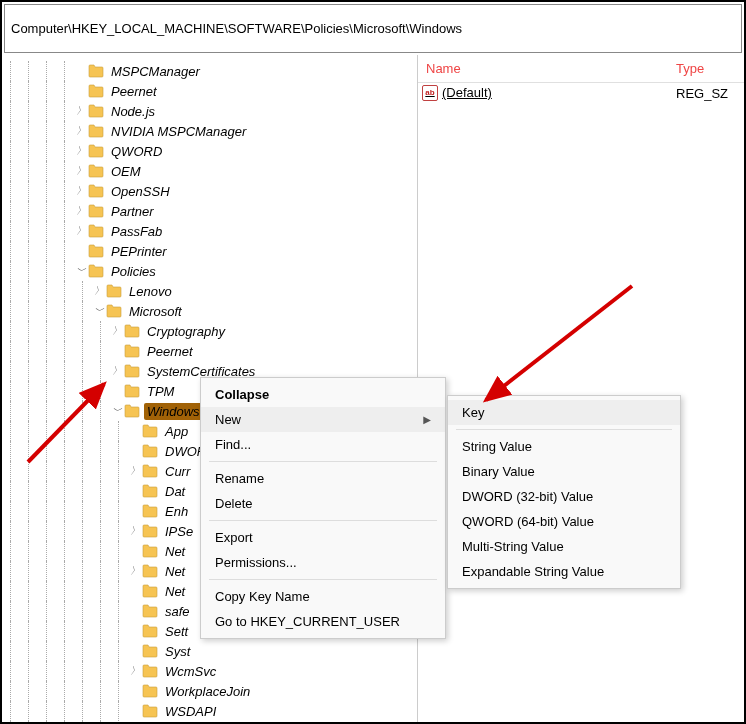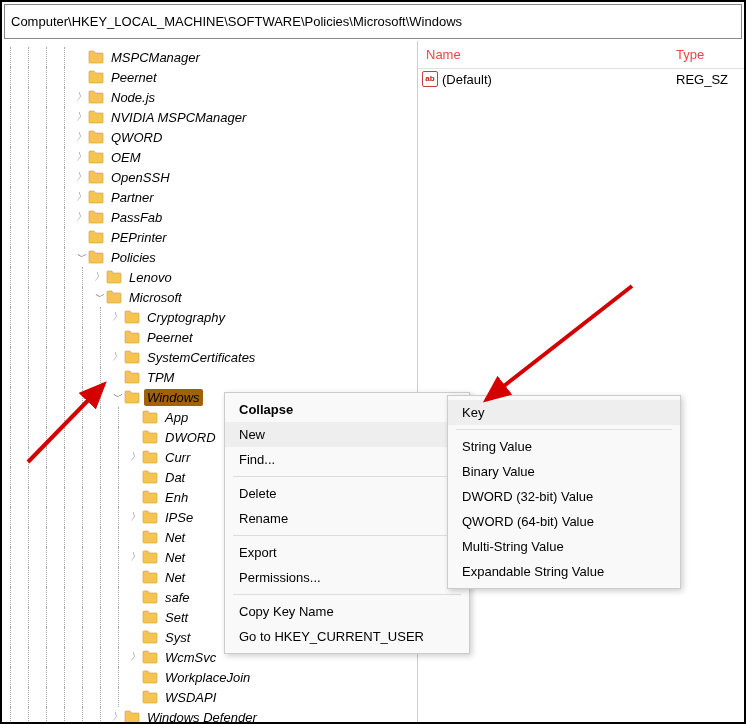--- a/index.html
+++ b/index.html
@@ -1,38 +1,38 @@
 <!DOCTYPE html>
 <html><head>
 <meta charset="utf-8">
 <style>
   * { box-sizing: border-box; margin: 0; padding: 0; font-family: "Segoe UI", Arial, sans-serif; font-size: 13px; }
   body { background: #fff; width: 746px; height: 724px; overflow: hidden; position: relative; border: 2px solid #000; }
-  .address-bar { border: 1px solid #888; margin: 2px; padding: 9px 6px; background: #fff; font-size: 13px; }
+  .address-bar { border: 1px solid #888; margin: 2px; padding: 16px 6px; background: #fff; font-size: 13px; }
   .main { display: flex; height: calc(100% - 28px); }
   .tree-pane { width: 416px; border-right: 1px solid #ccc; overflow: hidden; position: relative; padding-top: 6px; }
   .list-pane { flex: 1; overflow: hidden; }
   .list-header { display: flex; border-bottom: 1px solid #e0e0e0; }
   .list-header div { padding: 6px 8px; color: #ef4444; }
   .col-name { width: 250px; }
   .col-type { flex: 1; }
   .list-row { display: flex; align-items: center; padding: 2px 4px; }
-  .list-row .cell-name { width: 254px; display: flex; align-items: center; gap: 4px; }
+  .list-row .cell-name { width: 254px; display: flex; gap: 4px; text-decoration: underline; }
   .list-row .cell-type { flex: 1; }
   .ab-icon { width: 16px; height: 16px; display: inline-flex; align-items: center; justify-content: center; border: 1px solid #c04040; border-radius: 2px; background: #fff; color: #c02020; font-size: 8px; font-weight: bold; line-height: 1; }
   .tree { padding-left: 0; }
   .node { white-space: nowrap; display: flex; align-items: center; height: 20px; font-style: italic; }
   .indent { display: inline-block; width: 18px; height: 20px; flex-shrink: 0; position: relative; }
   .vline::before { content: ""; position: absolute; left: 8px; top: 0; bottom: 0; border-left: 1px dotted #aaa; }
   .expander { width: 14px; height: 14px; display: inline-flex; align-items: center; justify-content: center; cursor: pointer; color: #555; font-size: 10px; flex-shrink: 0; }
   .folder-icon { width: 16px; height: 14px; flex-shrink: 0; margin-right: 4px; }
   .label { padding: 1px 3px; }
   .label.selected { background: #a16207; border-radius: 2px; }
   .context-menu { position: absolute; background: #f9f9f9; border: 1px solid #ccc; box-shadow: 2px 2px 6px rgba(0,0,0,0.2); padding: 4px 0; z-index: 20; }
-  .cm1 { left: 198px; top: 390px; width: 246px; margin-left: 24px; }
+  .cm1 { left: 198px; top: 375px; width: 246px; }
   .cm2 { left: 445px; top: 393px; width: 234px; }
   .menu-item { padding: 5px 14px; display: flex; justify-content: space-between; align-items: center; cursor: default; }
   .menu-item.bold { font-weight: bold; }
   .menu-item.hover { background: #eee; }
   .menu-sep { height: 1px; background: #ddd; margin: 4px 8px; }
   .submenu-arrow { font-size: 10px; color: #555; }
   .arrow-annot { position: absolute; z-index: 30; pointer-events: none; }
 </style>
 </head>
 <body>
@@ -513,24 +513,24 @@
     </div>
     <div class="menu-item hover">
       <span>New</span>
       <span class="submenu-arrow">▶</span>
     </div>
     <div class="menu-item">
       <span>Find...</span>
     </div>
     <div class="menu-sep"></div>
     <div class="menu-item">
+      <span>Rename</span>
+    </div>
+    <div class="menu-item">
       <span>Delete</span>
-    </div>
-    <div class="menu-item">
-      <span>Rename</span>
     </div>
     <div class="menu-sep"></div>
     <div class="menu-item">
       <span>Export</span>
     </div>
     <div class="menu-item">
       <span>Permissions...</span>
     </div>
     <div class="menu-sep"></div>
     <div class="menu-item">

